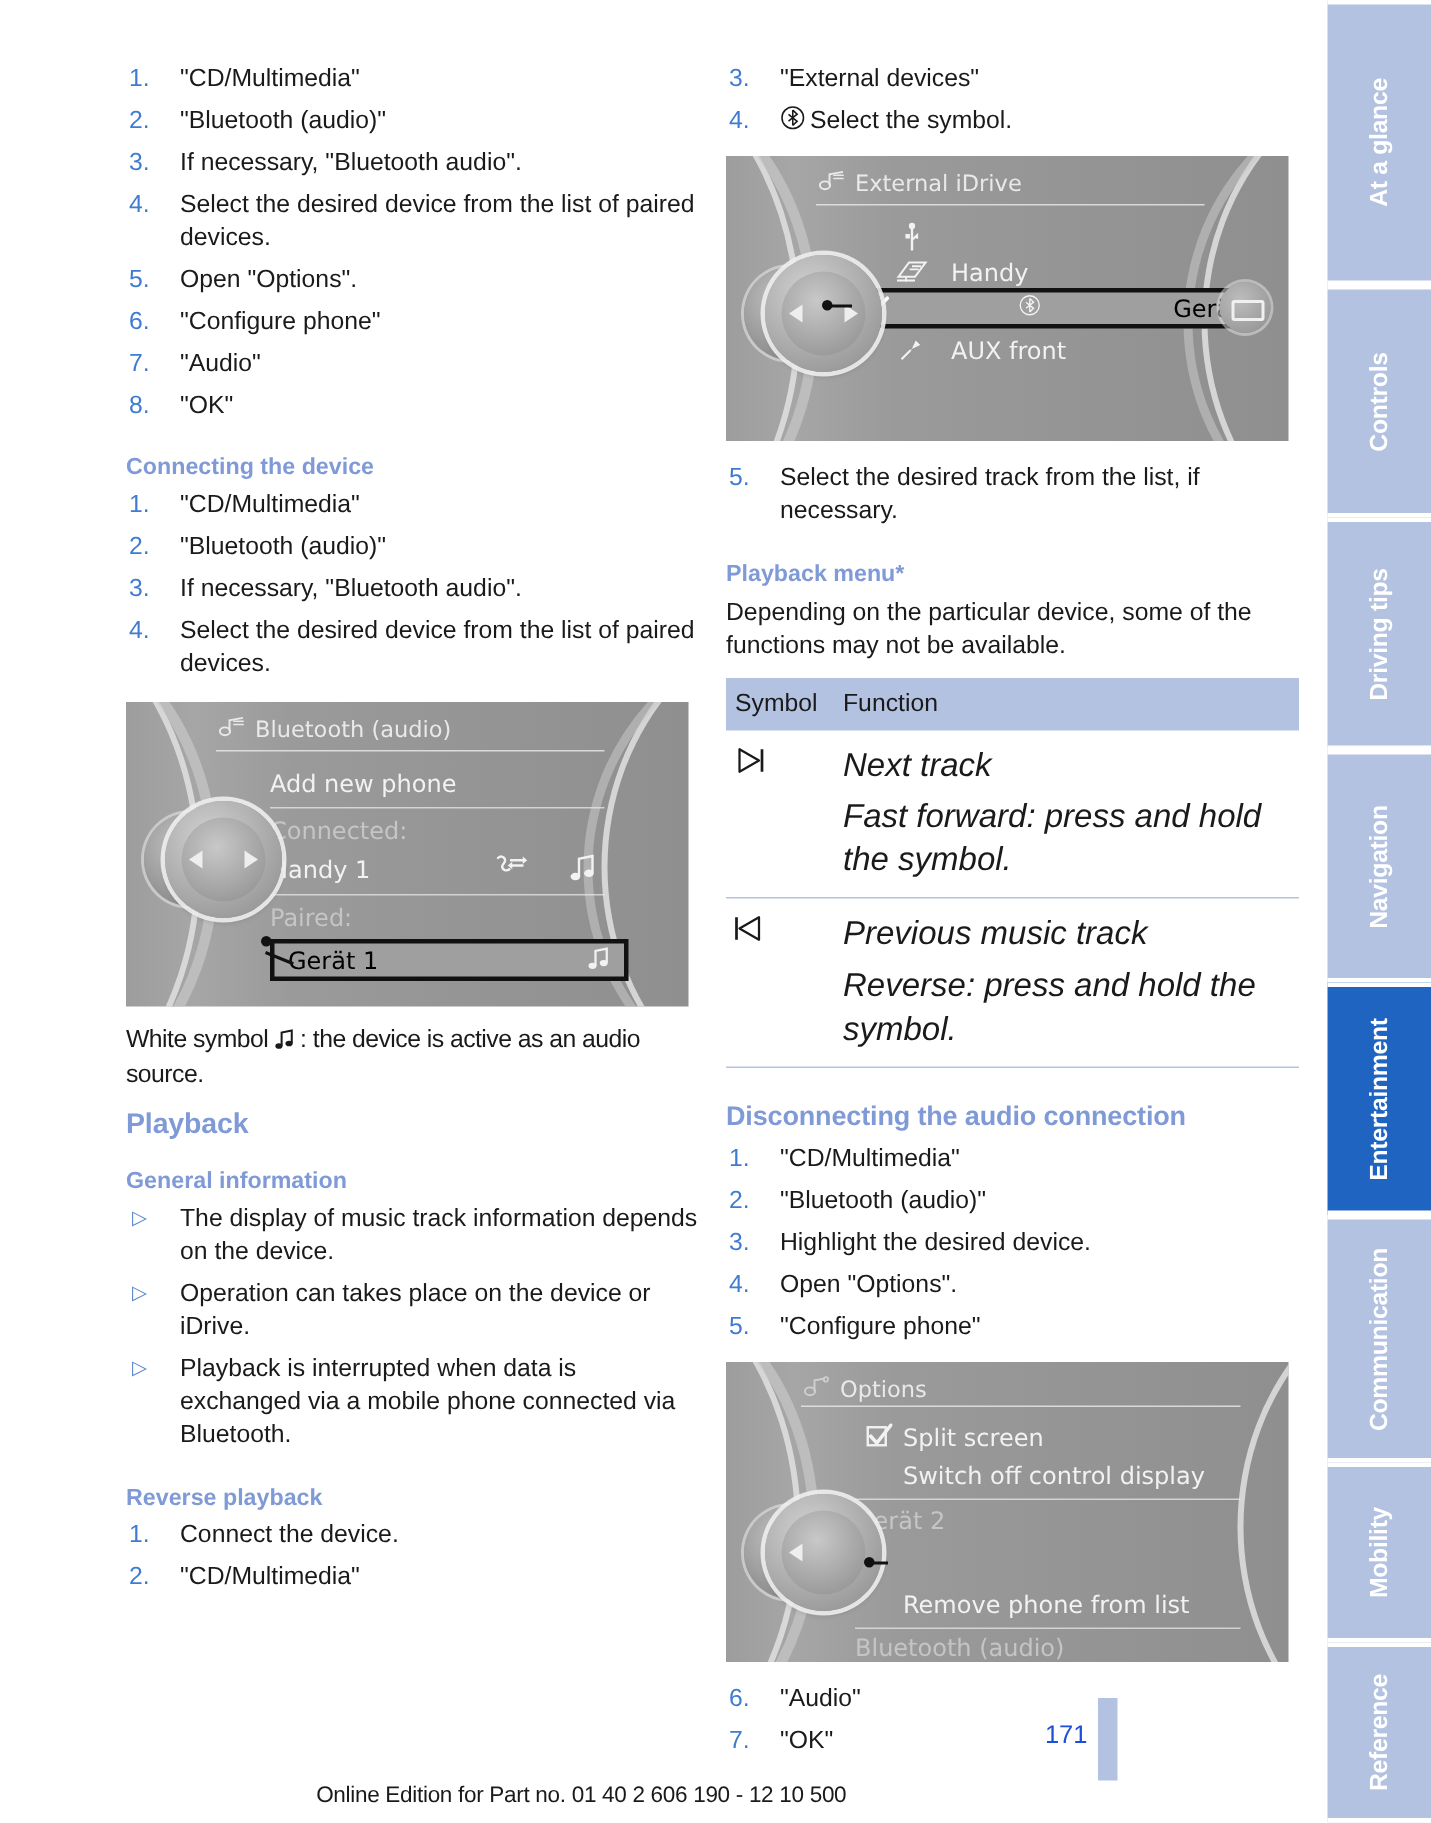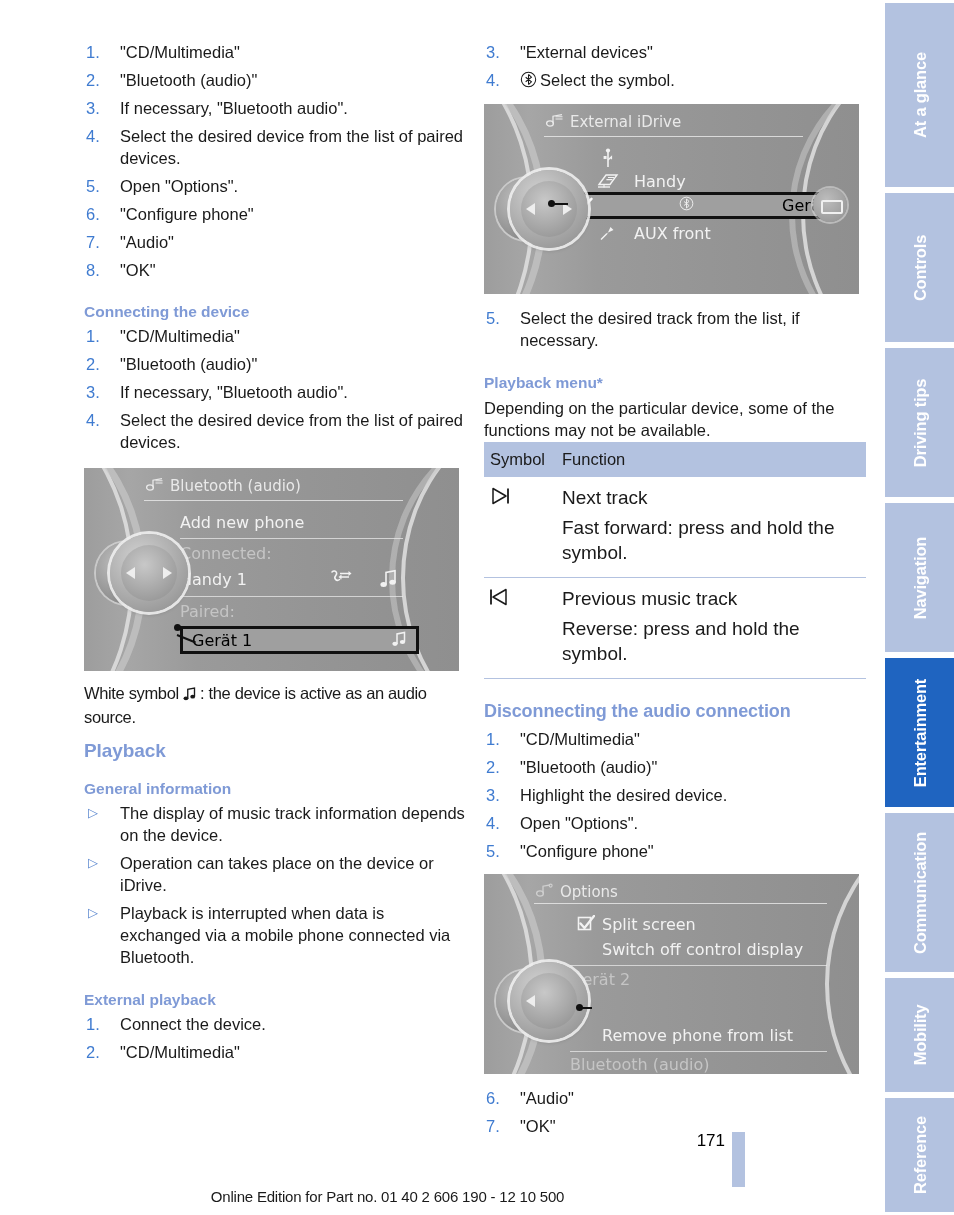--- a/index.html
+++ b/index.html
@@ -213,36 +213,38 @@
     width: 7px; height: 7px;
     border-radius: 50%;
     background: #111;
   }
   .note { font-family: "DejaVu Sans", sans-serif; }
 
   
   table.pbtable {
     width: 100%;
     border-collapse: collapse;
+    margin-top: 10px;
   }
   table.pbtable th {
     background: #b3c2e0;
     text-align: left;
     font-size: 16.5px;
     font-weight: normal;
     color: #1a1a1a;
     padding: 8px 6px 8px 6px;
   }
   table.pbtable th.c1 { width: 72px; }
   table.pbtable td {
     vertical-align: top;
-    font-size: 19px;
+    font-size: 22px;
     line-height: 1.3;
     padding: 9px 6px 11px 6px;
     border-bottom: 1px solid #b3c2e0;
+    font-style: italic;
   }
   table.pbtable td.c1 { width: 72px; text-align: left; }
   table.pbtable td p { margin: 0 0 6px 0; }
   table.pbtable td p:last-child { margin-bottom: 0; }
 
   
   #rail {
     position: absolute;
     right: 0; top: 0;
     width: 69px; height: 1215px;
@@ -271,24 +273,24 @@
   
   #footer {
     position: absolute;
     left: 0; bottom: 0;
     width: 885px;
     height: 80px;
   }
   #pagenum {
     position: absolute;
     right: 160px;
-    bottom: 64px;
+    bottom: 48px;
     font-size: 17px;
     font-weight: normal;
-    color: #000000;
+    color: #1d4ed8;
   }
   #pagebar {
     position: absolute;
     right: 140px;
     bottom: 28px;
     width: 13px; height: 55px;
     background: #b3c2e0;
   }
   #footnote {
     position: absolute;
@@ -404,21 +406,21 @@
 
     <div class="h2">Playback</div>
 
     <div class="h3 tight">General information</div>
     <ul class="bullets">
       <li><span class="bul">▷</span><span>The display of music track information depends on the device.</span></li>
       <li><span class="bul">▷</span><span>Operation can takes place on the device or iDrive.</span></li>
       <li><span class="bul">▷</span><span>Playback is interrupted when data is exchanged via a mobile phone connected via Bluetooth.</span></li>
     </ul>
 
-    <div class="h3">External playback</div>
+    <div class="h3">Reverse playback</div>
     <ol class="steps">
       <li><span class="num">1.</span><span>Connect the device.</span></li>
       <li><span class="num">2.</span><span>"CD/Multimedia"</span></li>
     </ol>
   </div>
 
   <div class="col col-right">
 
     <ol class="steps">
       <li><span class="num">3.</span><span>"External devices"</span></li>

